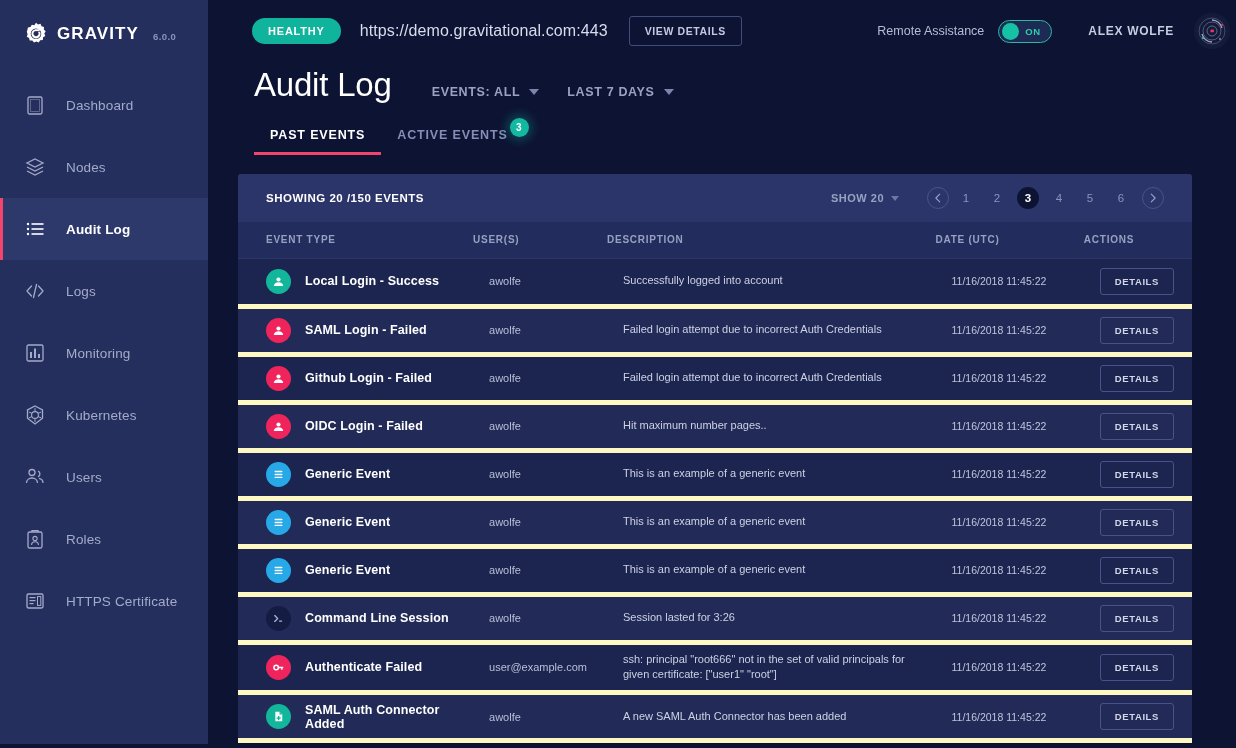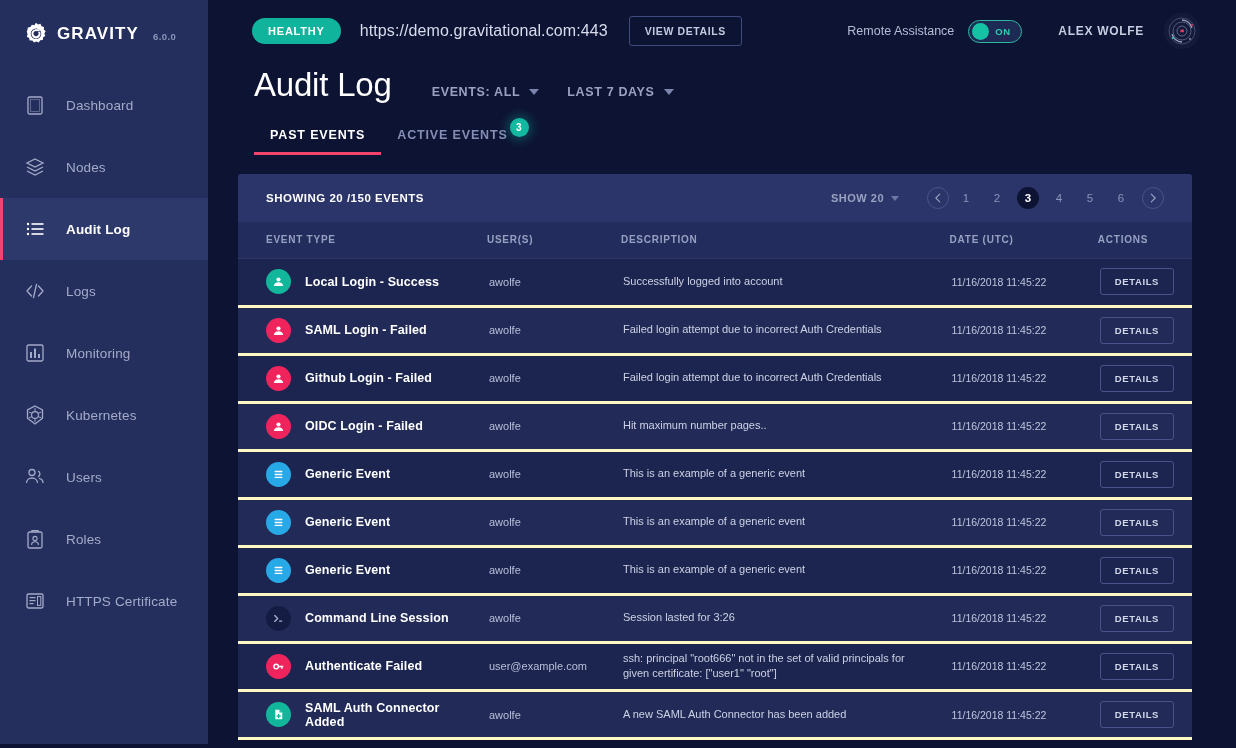--- a/index.html
+++ b/index.html
@@ -58,21 +58,21 @@
   
   .main {
     flex: 1 1 auto; height: 748px;
     background: #0d1333;
     position: relative;
     overflow: hidden;
   }
   .topbar {
     height: 62px;
     display: flex; align-items: center;
-    padding: 0 36px 0 14px;
+    padding: 0 6px 0 14px;
   }
   .pill-healthy {
     background: #10b39b; color: #ffffff;
     font-size: 11px; font-weight: bold; letter-spacing: .8px;
     padding: 7px 16px; border-radius: 14px;
     margin-left: 30px;
   }
   .cluster-url {
     color: #d8dcec; font-size: 16px; margin-left: 19px; letter-spacing: .1px;
   }
@@ -186,26 +186,26 @@
     display: flex; align-items: center; justify-content: center;
     color: #8b94bb; font-size: 11.5px; cursor: pointer; margin: 0 3px;
   }
   .pg.current { background: #0d1333; color: #ffffff; font-weight: bold; }
 
   
   table { width: 100%; border-collapse: collapse; }
   thead th {
     background: #232d5d;
     color: #98a0c1; font-size: 10px; font-weight: bold; letter-spacing: .75px;
-    text-align: left; height: 36px; padding: 0 16px;
+    text-align: left; height: 36px; padding: 0 2px;
     border-bottom: 1px solid #2d3767;
   }
   tbody td {
     height: 48px; padding: 7px 18px;
-    border-bottom: 3px solid #fef9c3;
+    border-bottom: 5px solid #fef9c3;
     vertical-align: middle;
     color: #c9cee3; font-size: 11px;
   }
   tbody tr:nth-child(even) td { background: #222b58; }
   tbody tr:nth-child(odd)  td { background: #1c2550; }
   .c-type  { width: 235px; padding-left: 28px !important; }
   .c-user  { width: 127px; }
   .c-desc  { width: 335px; }
   .c-date  { width: 150px; }
   .c-act   { width: 97px; }

